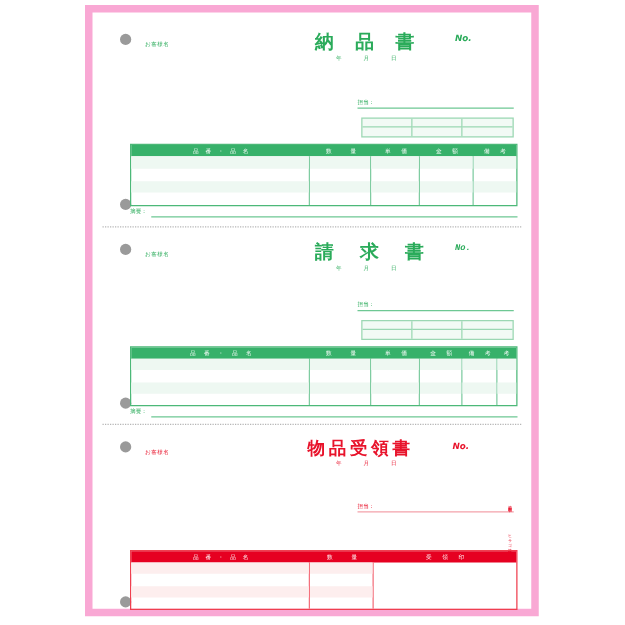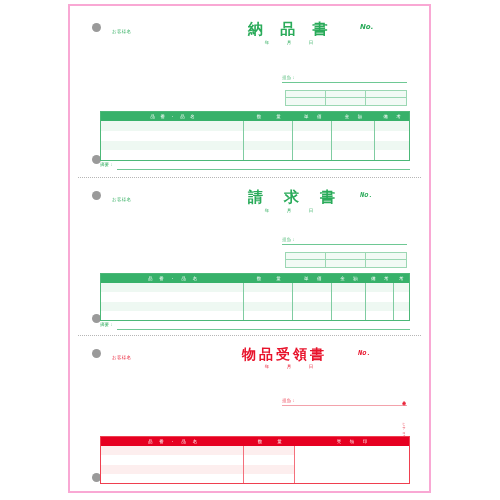--- a/index.html
+++ b/index.html
@@ -15,34 +15,34 @@
   }
 
   
   #sheet {
     position: absolute;
     left: 68px;
     top: 4px;
     width: 363px;
     height: 489px;
     background: #ffffff;
-    border: 2px solid #f9a8d4;
+    border: 6px solid #f9a8d4;
     box-sizing: border-box;
   }
 
   
   .form {
     position: absolute;
     left: 0;
     width: 100%;
     box-sizing: border-box;
   }
   #form-0 { top: 0px;   height: 172px; }
   #form-1 { top: 172px; height: 158px; font-family: Liberation Mono, monospace; }
-  #form-2 { top: 330px; height: 158px; font-family: Liberation Mono, monospace; }
+  #form-2 { top: 330px; height: 158px; }
 
   
   .perforation {
     position: absolute;
     left: 8px;
     right: 8px;
     bottom: 0;
     height: 0;
     border-top: 1px dotted #b6b6b6;
   }

